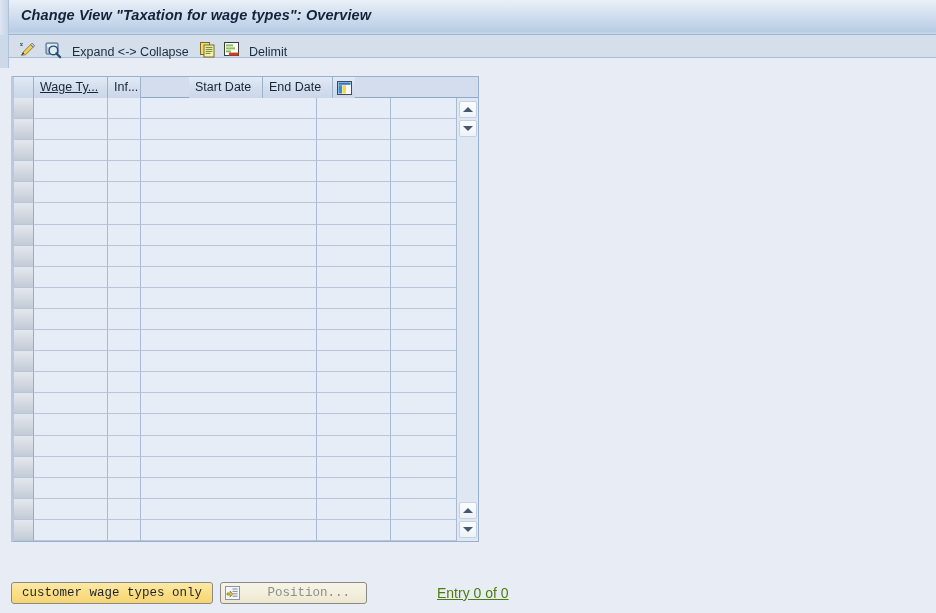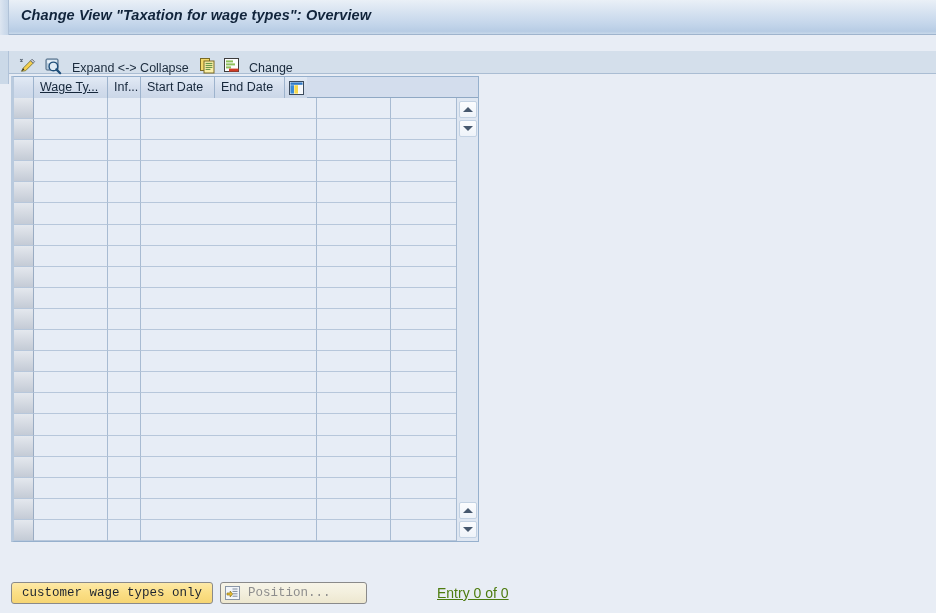--- a/index.html
+++ b/index.html
@@ -39,21 +39,20 @@
     letter-spacing: .1px;
     white-space: nowrap;
   }
 
   
   .toolbar {
     position: absolute;
     left: 0; top: 35px; width: 936px; height: 23px;
     background: #d4dfeb;
     border-bottom: 1px solid #aabdd3;
-    margin-top: 16px;
   }
   .toolbar .leftstrip {
     position: absolute; left: 0; top: 0; width: 9px; height: 33px;
     background: #cbd9e8;
     border-right: 1px solid #b0c2d8;
   }
   .tb-item {
     position: absolute;
     top: 4px; height: 25px;
     display: flex; align-items: center;
@@ -117,21 +116,21 @@
     padding-left: 6px;
     border-right: 1px solid #9db3cd;
     background: linear-gradient(to bottom,#e2eaf5 0%, #d3ddec 55%, #cbd7e8 100%);
     overflow: hidden;
     white-space: nowrap;
   }
   .th.sel { width: 20px; padding-left: 0; }
   .th.c1  { width: 74px; text-decoration: underline; }
   .th.c2  { width: 33px; }
   .th.c3  { width: 176px; }
-  .th.c4  { width: 74px; }
+  .th.c4  { width: 74px; margin-left: 48px; }
   .th.c5  { width: 70px; }
   .th.cfg { width: 22px; padding-left: 0; border-right: none;
             display: flex; align-items: center; justify-content: center; }
 
   .tbody {
     position: relative;
     height: 443px;
     overflow: hidden;
     background: #e7edf6;
   }
@@ -206,21 +205,21 @@
     background: linear-gradient(to bottom,#f7f4e8 0%, #f3efdd 50%, #ede7cf 100%);
     color: #8d8d8d;
     justify-content: flex-start;
     padding-left: 0;
   }
   .btn-pos .posicon {
     width: 18px; height: 17px;
     margin: 0 6px 0 3px;
     flex: 0 0 auto;
   }
-  .btn-pos .poslabel { flex: 1; text-align: left; padding-right: 16px; }
+  .btn-pos .poslabel { flex: 1; text-align: right; padding-right: 16px; }
   .entry-count {
     position: absolute;
     left: 437px; top: 25px;
     font-size: 14px;
     color: #4d7c0f;
     white-space: nowrap;
     text-decoration: underline;
   }
 </style>
 </head>
@@ -283,21 +282,21 @@
           <rect x="1.5" y="1.5" width="14" height="13" fill="#fdfdfd" stroke="#3d3d3d" stroke-width="1"></rect>
           <rect x="3" y="3.4" width="7" height="2" fill="#8fbf5b"></rect>
           <rect x="3" y="6.4" width="9" height="2" fill="#8fbf5b"></rect>
           <rect x="3" y="9.4" width="5" height="2" fill="#8fbf5b"></rect>
           <rect x="6" y="11.6" width="9.5" height="3" fill="#d03b25"></rect>
         </svg>
       </span>
     </div>
 
     <div class="tb-item" style="left:245px;">
-      <span class="tb-label">Change</span>
+      <span class="tb-label">Delimit</span>
     </div>
   </div>
 
 
   <div class="tablewrap">
 
     <div class="thead">
       <div class="th sel"></div>
       <div class="th c1">Wage Ty...</div>
       <div class="th c2">Inf...</div>

